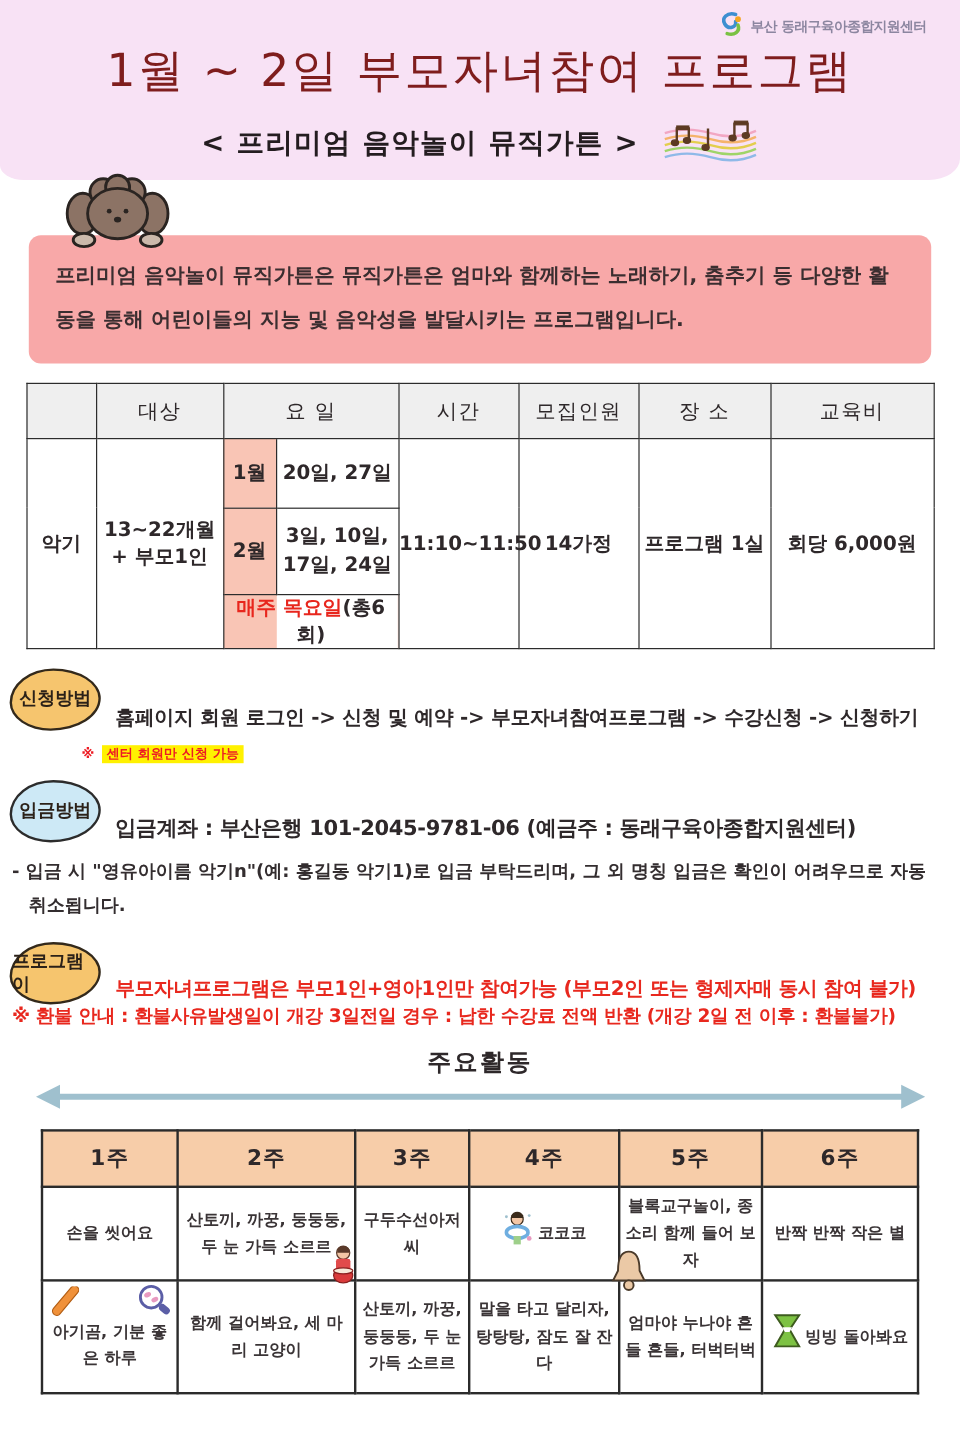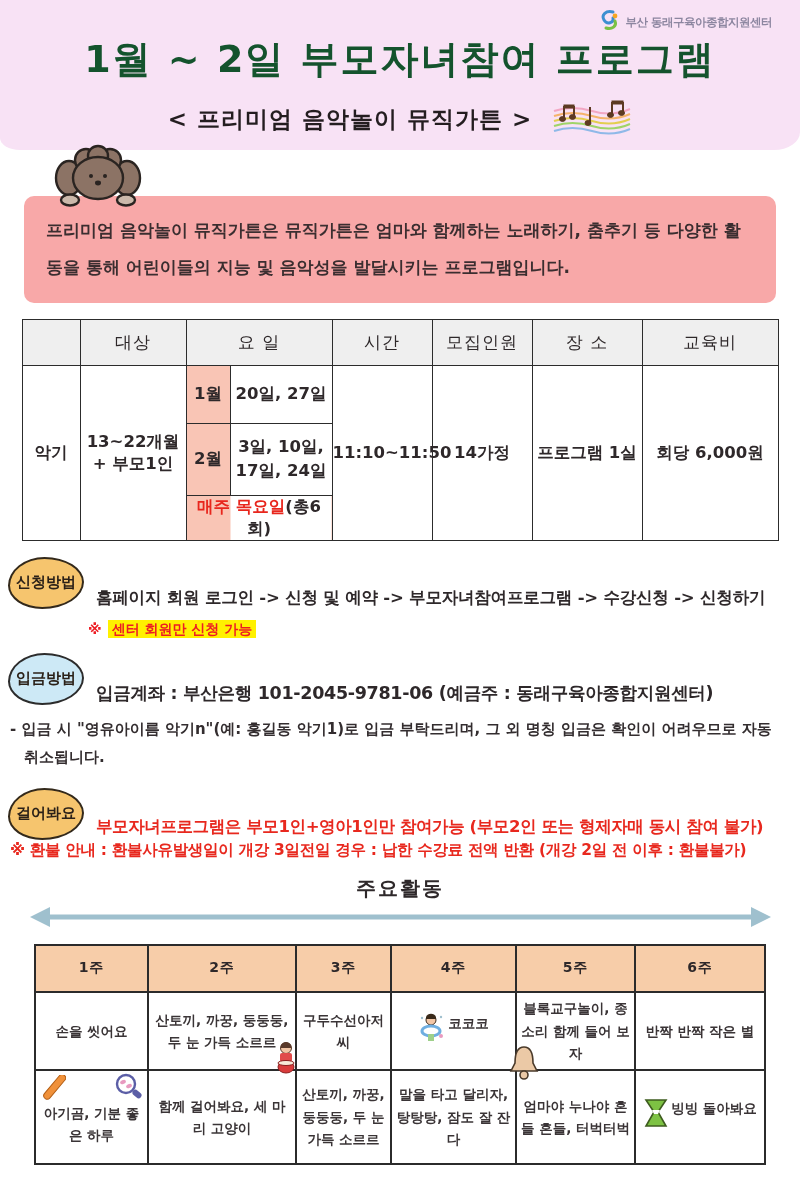--- a/index.html
+++ b/index.html
@@ -3,21 +3,21 @@
 <meta charset="utf-8">
 <style>
   * { margin:0; padding:0; box-sizing:border-box; }
   body { background:#ddd; font-family:"DejaVu Sans", sans-serif; }
   .page { width:800px; height:1200px; margin:0 auto; background:#fff; position:relative; overflow:hidden; }
 
   
   .banner { height:150px; background:#F8E2F5; border-radius:0 0 26px 20px / 0 0 18px 12px; text-align:center; padding-top:34px; position:relative; }
   .logo { position:absolute; top:8px; right:28px; display:flex; align-items:center; gap:4px; }
   .logo-text { font-size:11.5px; color:#8C86A0; font-weight:600; letter-spacing:-0.5px; }
-  .title { font-size:38px; font-weight:700; color:#14532d; letter-spacing:2px; }
+  .title { font-size:38px; font-weight:400; color:#7f1d1d; letter-spacing:2px; }
   .subtitle-row { margin-top:12px; display:flex; justify-content:center; align-items:center; gap:20px; }
   .subtitle { font-size:23px; font-weight:700; color:#241D20; letter-spacing:1px; }
 
   
   .intro-wrap { position:relative; margin-top:46px; }
   .poodle { position:absolute; left:52px; top:-52px; }
   .intro-box { margin:0 24px; background:#F8A8A8; border-radius:10px; padding:16px 22px; font-size:17px; font-weight:600; line-height:2.2; color:#3B2E30; }
 
   
   table.sched { border-collapse:collapse; margin:16px auto 0; width:756px; table-layout:fixed; }
@@ -34,44 +34,44 @@
 
   
   .section-row { display:flex; align-items:flex-end; gap:12px; padding:0 8px; }
   .badge { flex:0 0 auto; width:76px; height:52px; display:flex; align-items:center; justify-content:center;
            font-size:15px; font-weight:700; color:#2B2118; border:2.5px solid #33291B;
            border-radius:48% 52% 55% 45% / 55% 48% 52% 45%; }
   .badge.orange { background:#F6C56E; }
   .badge.blue  { background:#CDE9F6; border-color:#2C2C2C; }
   .apply-wrap { margin-top:16px; }
   .apply-flow { padding-top:12px; font-size:16.5px; font-weight:600; color:#2E282A; letter-spacing:-0.2px; }
-  .apply-note { margin-top:12px; padding-left:88px; font-size:14px; font-weight:700; }
+  .apply-note { margin-top:12px; padding-left:68px; font-size:11px; font-weight:700; }
   .mark-red { color:#ED1C24; margin-right:6px; }
   .hl-yellow { background:#FFF100; color:#ED1C24; padding:1px 4px; }
 
   .deposit-wrap { margin-top:14px; }
   .deposit-account { padding-top:12px; font-size:17.5px; font-weight:600; color:#2E282A; letter-spacing:-0.3px; }
   .deposit-bullets { margin:10px 14px 0 10px; }
   .bullet { font-size:15px; font-weight:600; color:#332D2F; line-height:1.9; padding-left:14px; text-indent:-14px; margin-bottom:4px; }
 
   .caution-wrap { margin-top:16px; }
   .caution-main { padding-top:8px; font-size:16.5px; font-weight:700; color:#E8281E; line-height:1.5; letter-spacing:-0.4px; }
   .refund-line { padding:0 10px; font-size:15.5px; font-weight:700; color:#E8281E; letter-spacing:-0.3px; }
 
   
   .act-wrap { margin-top:14px; }
   .act-title { text-align:center; font-size:20px; font-weight:700; color:#2E282A; letter-spacing:2px; }
   .arrow-row { text-align:center; margin-top:2px; }
   table.acts { border-collapse:collapse; margin:10px auto 0; width:730px; table-layout:fixed; }
   table.acts th, table.acts td { border:2px solid #2B2B2B; text-align:center; vertical-align:middle; }
-  table.acts th { height:47px; background:#F7CDA9; font-size:14px; font-weight:700; color:#2E282A; letter-spacing:1px; }
+  table.acts th { height:47px; background:#F7CDA9; font-size:18px; font-weight:700; color:#2E282A; letter-spacing:1px; }
   table.acts td { font-size:13.5px; font-weight:600; color:#3A3436; line-height:1.65; padding:4px 3px; position:relative; }
   tr.act-r1 td { height:78px; }
   tr.act-r2 td { height:94px; }
-  .cell-flex { display:flex; align-items:flex-start; justify-content:center; gap:2px; }
+  .cell-flex { display:flex; align-items:center; justify-content:center; gap:2px; }
   .abs-br { position:absolute; right:-4px; bottom:-12px; z-index:2; }
   .abs-bl { position:absolute; left:-10px; bottom:-20px; z-index:2; }
   .abs-tl { position:absolute; left:4px; top:4px; }
   .abs-tr { position:absolute; right:4px; top:2px; }
   .pad-top { padding-top:14px; display:block; }
 </style>
 </head>
 <body>
 
 <div class="page">
@@ -195,21 +195,21 @@
       <div class="badge blue">입금방법</div>
       <div class="deposit-account">입금계좌 : 부산은행 101-2045-9781-06 (예금주 : 동래구육아종합지원센터)</div>
     </div>
     <div class="deposit-bullets">
       <div class="bullet">- 입금 시 "영유아이름 악기n"(예: 홍길동 악기1)로 입금 부탁드리며, 그 외 명칭 입금은 확인이 어려우므로 자동 취소됩니다.</div>
     </div>
   </div>
 
   <div class="caution-wrap">
     <div class="section-row">
-      <div class="badge orange">걸어봐요</div>
+      <div class="badge orange">프로그램이</div>
       <div class="caution-main">부모자녀프로그램은 부모1인+영아1인만 참여가능 (부모2인 또는 형제자매 동시 참여 불가)</div>
     </div>
     <div class="refund-line">※ 환불 안내 : 환불사유발생일이 개강 3일전일 경우 : 납한 수강료 전액 반환 (개강 2일 전 이후 : 환불불가)</div>
   </div>
 
   <div class="act-wrap">
     <div class="act-title">주요활동</div>
     <div class="arrow-row">
       <svg width="745" height="26" viewBox="0 0 745 26">
         <line x1="18" y1="13" x2="727" y2="13" stroke="#9FC0CE" stroke-width="5"></line>

